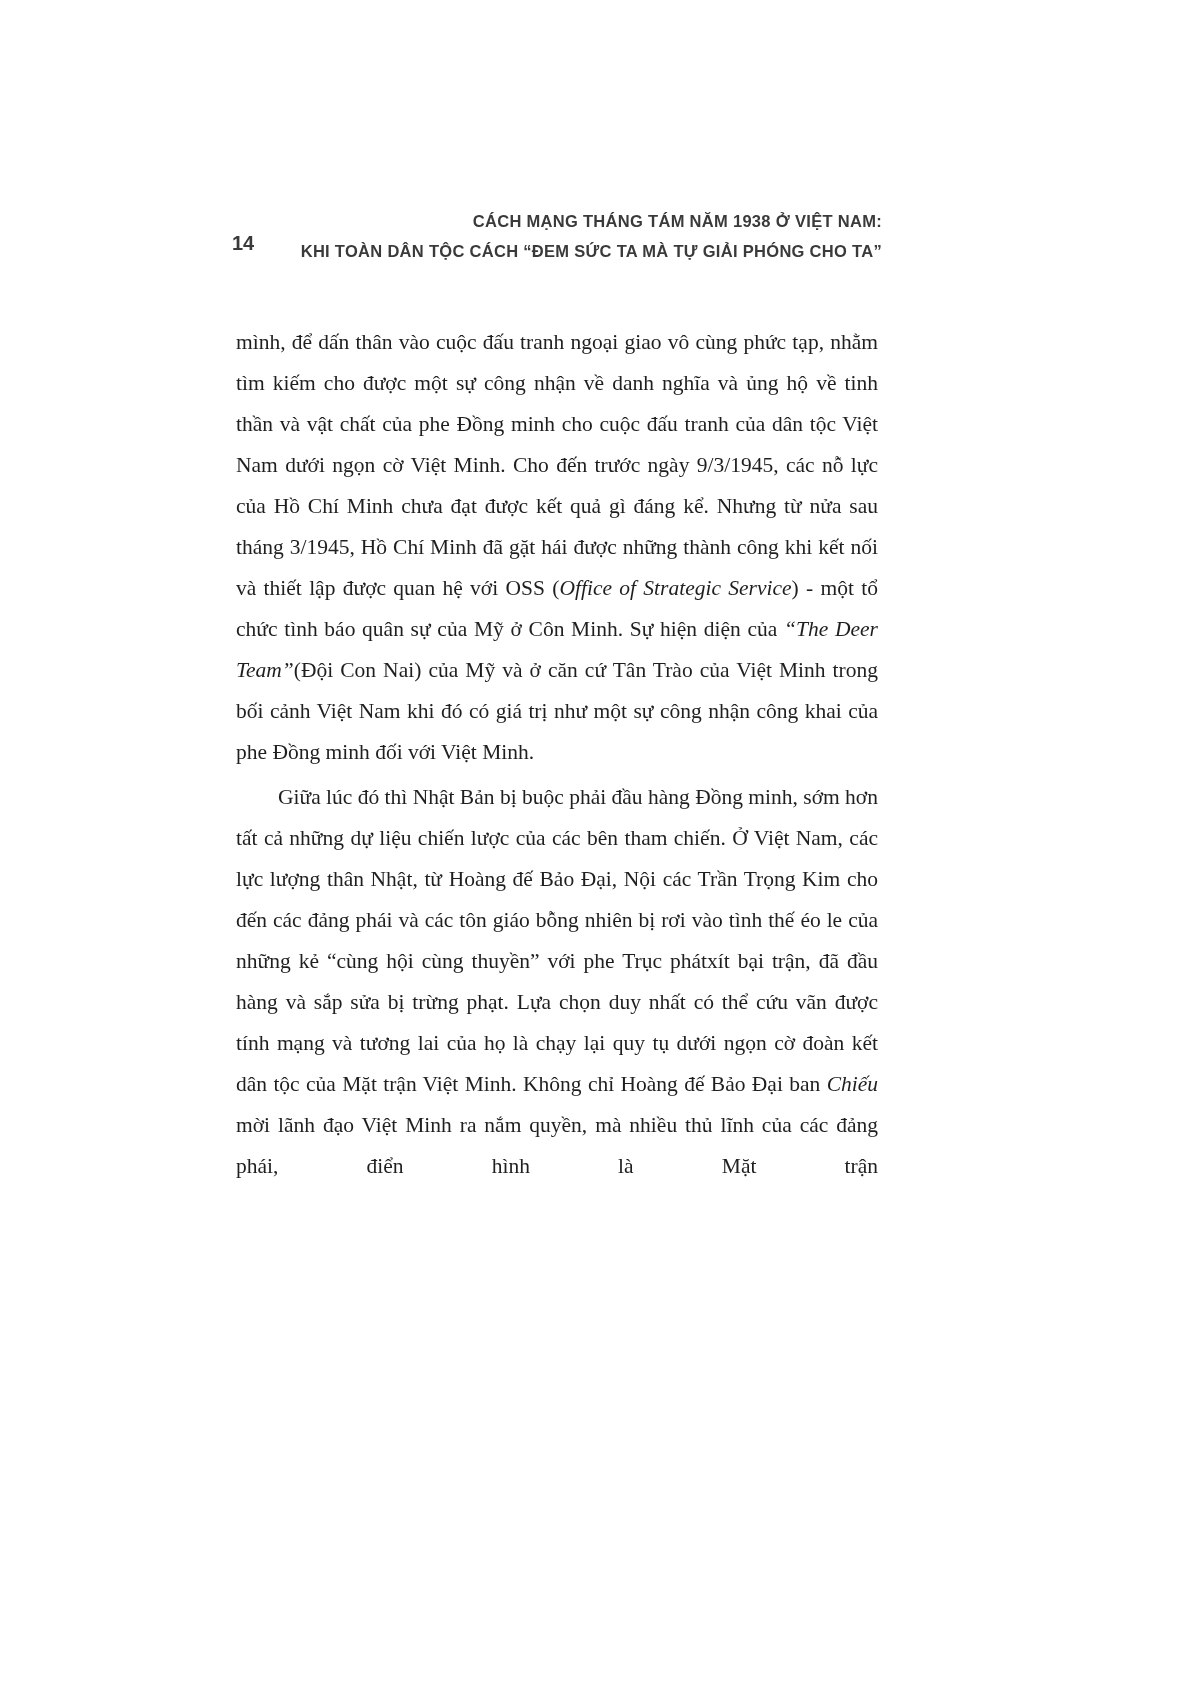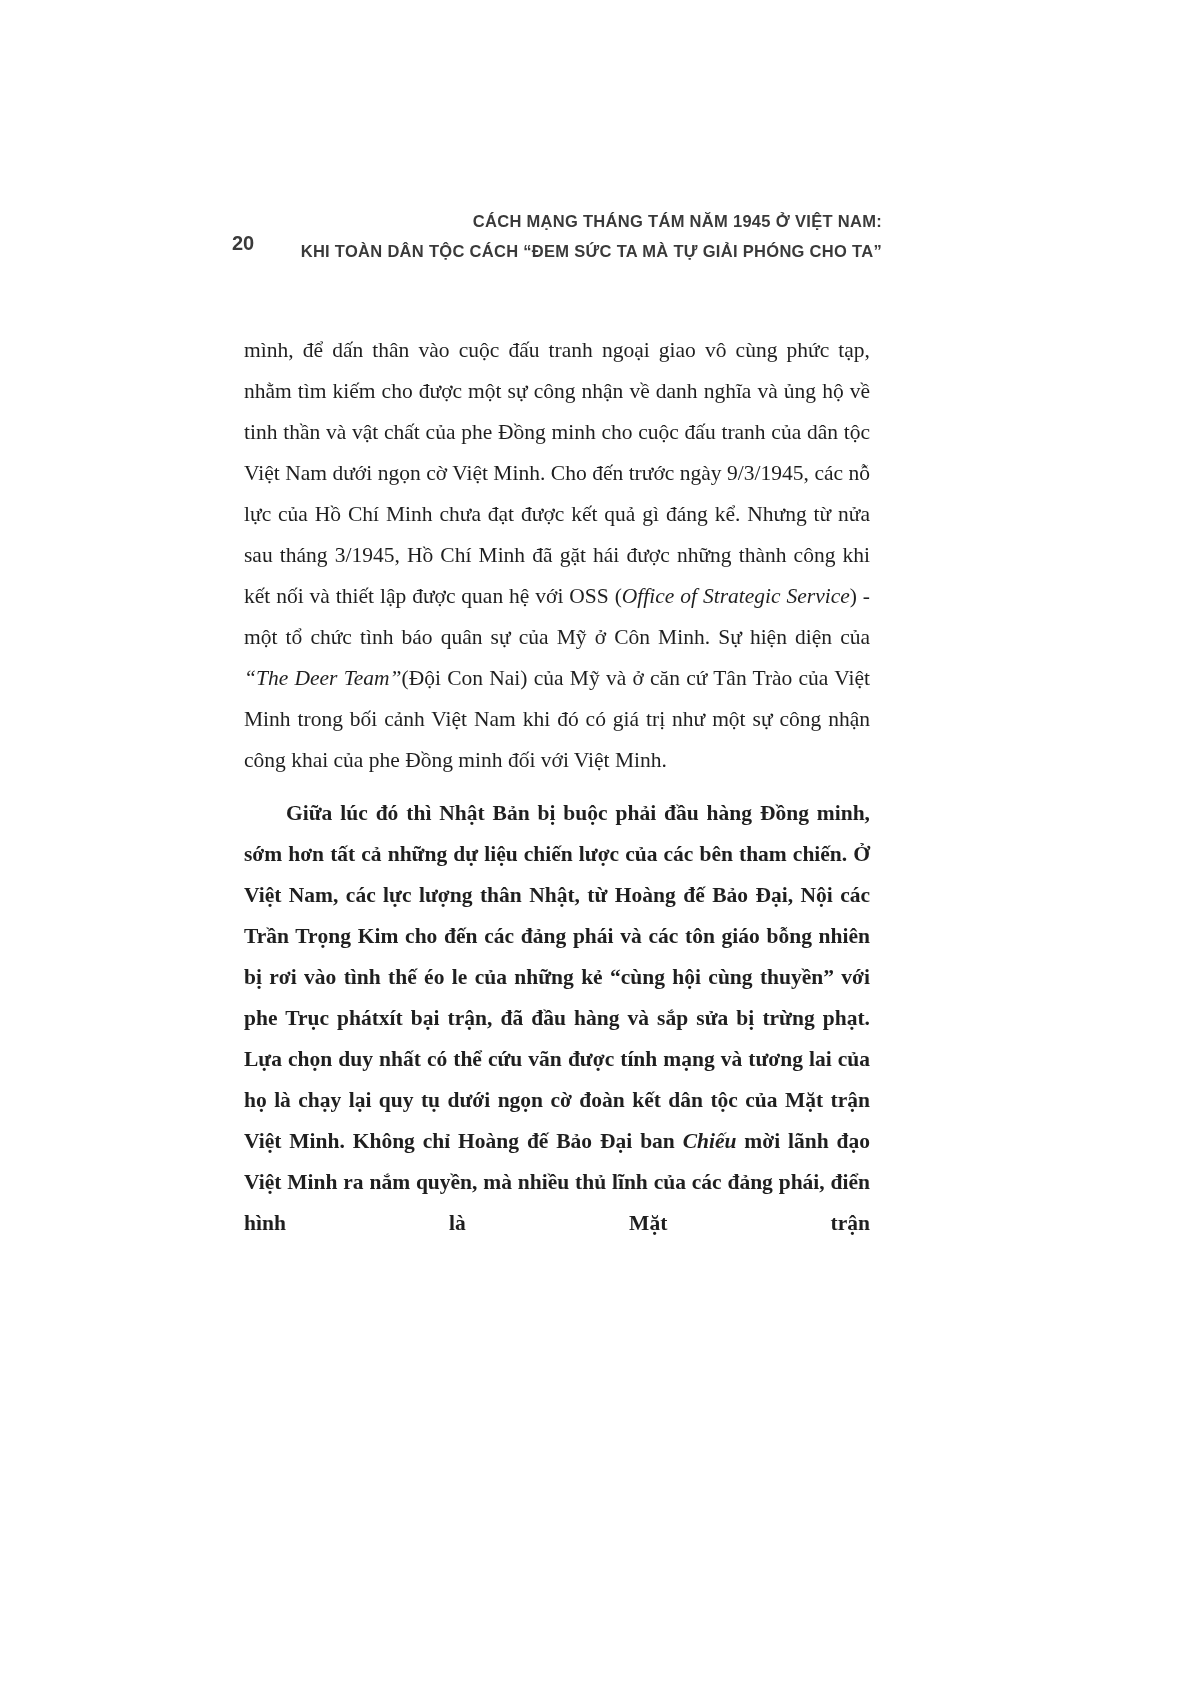--- a/index.html
+++ b/index.html
@@ -44,42 +44,41 @@
   .body-text {
     position: absolute;
     top: 318px;
     left: 232px;
     width: 650px;
     font-size: 21.5px;
     line-height: 41px;
     text-align: justify;
   }
   .para {
-    margin: 12px;
+    margin: 4px;
   }
   .para.indent-first {
     text-indent: 42px;
   }
   .para.stretch-last {
     text-align-last: justify;
-    font-weight: bold;
   }
   .para em {
     font-style: italic;
   }
 </style>
 </head>
 <body>
 
 <div class="page">
 
   <header class="running-header">
-    <div class="page-number">20</div>
+    <div class="page-number">14</div>
     <div class="header-title">
-      <div>CÁCH MẠNG THÁNG TÁM NĂM 1945 Ở VIỆT NAM:</div>
+      <div>CÁCH MẠNG THÁNG TÁM NĂM 1938 Ở VIỆT NAM:</div>
       <div>KHI TOÀN DÂN TỘC CÁCH “ĐEM SỨC TA MÀ TỰ GIẢI PHÓNG CHO TA”</div>
     </div>
   </header>
 
   <main class="body-text">
 
     <p class="para"><span>mình, để dấn thân vào cuộc đấu tranh ngoại giao vô cùng phức tạp, nhằm tìm kiếm cho được một sự công nhận về danh nghĩa và ủng hộ về tinh thần và vật chất của phe Đồng minh cho cuộc đấu tranh của dân tộc Việt Nam dưới ngọn cờ Việt Minh. Cho đến trước ngày 9/3/1945, các nỗ lực của Hồ Chí Minh chưa đạt được kết quả gì đáng kể. Nhưng từ nửa sau tháng 3/1945, Hồ Chí Minh đã gặt hái được những thành công khi kết nối và thiết lập được quan hệ với OSS (</span><em>Office of Strategic Service</em><span>) - một tổ chức tình báo quân sự của Mỹ ở Côn Minh. Sự hiện diện của </span><em>“The Deer Team”</em><span>(Đội Con Nai) của Mỹ và ở căn cứ Tân Trào của Việt Minh trong bối cảnh Việt Nam khi đó có giá trị như một sự công nhận công khai của phe Đồng minh đối với Việt Minh.</span></p>
 
     <p class="para indent-first stretch-last"><span>Giữa lúc đó thì Nhật Bản bị buộc phải đầu hàng Đồng minh, sớm hơn tất cả những dự liệu chiến lược của các bên tham chiến. Ở Việt Nam, các lực lượng thân Nhật, từ Hoàng đế Bảo Đại, Nội các Trần Trọng Kim cho đến các đảng phái và các tôn giáo bỗng nhiên bị rơi vào tình thế éo le của những kẻ “cùng hội cùng thuyền” với phe Trục phátxít bại trận, đã đầu hàng và sắp sửa bị trừng phạt. Lựa chọn duy nhất có thể cứu vãn được tính mạng và tương lai của họ là chạy lại quy tụ dưới ngọn cờ đoàn kết dân tộc của Mặt trận Việt Minh. Không chỉ Hoàng đế Bảo Đại ban </span><em>Chiếu</em><span> mời lãnh đạo Việt Minh ra nắm quyền, mà nhiều thủ lĩnh của các đảng phái, điển hình là Mặt trận</span></p>
 

